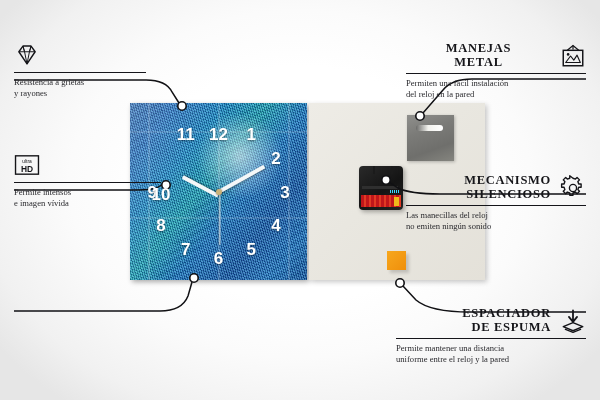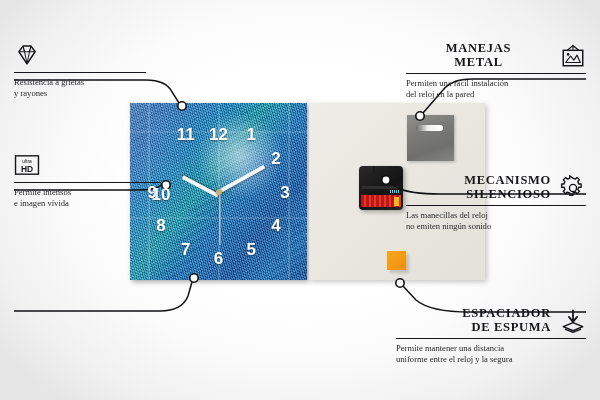--- a/index.html
+++ b/index.html
@@ -242,16 +242,16 @@
       <div class="co-title" style="flex:1;">ESPACIADOR
 DE ESPUMA</div>
       <svg class="ico" viewBox="0 0 32 32">
         <path d="M16 3 L16 15 M11 11 L16 17 L21 11" fill="none" stroke="#141418" stroke-width="2.2" stroke-linecap="round" stroke-linejoin="round"></path>
         <path d="M16 18 L28 23 L16 28 L4 23 Z" fill="none" stroke="#141418" stroke-width="1.7" stroke-linejoin="round"></path>
         <path d="M6 26 L16 30 L26 26" fill="none" stroke="#141418" stroke-width="1.5" stroke-linejoin="round"></path>
       </svg>
     </div>
     <div class="co-rule" style="width:190px;margin-left:auto;"></div>
     <div class="co-sub">Permite mantener una distancia
-uniforme entre el reloj y la segura</div>
+uniforme entre el reloj y la pared</div>
   </div>
 
 </div>
 
 </body></html>

